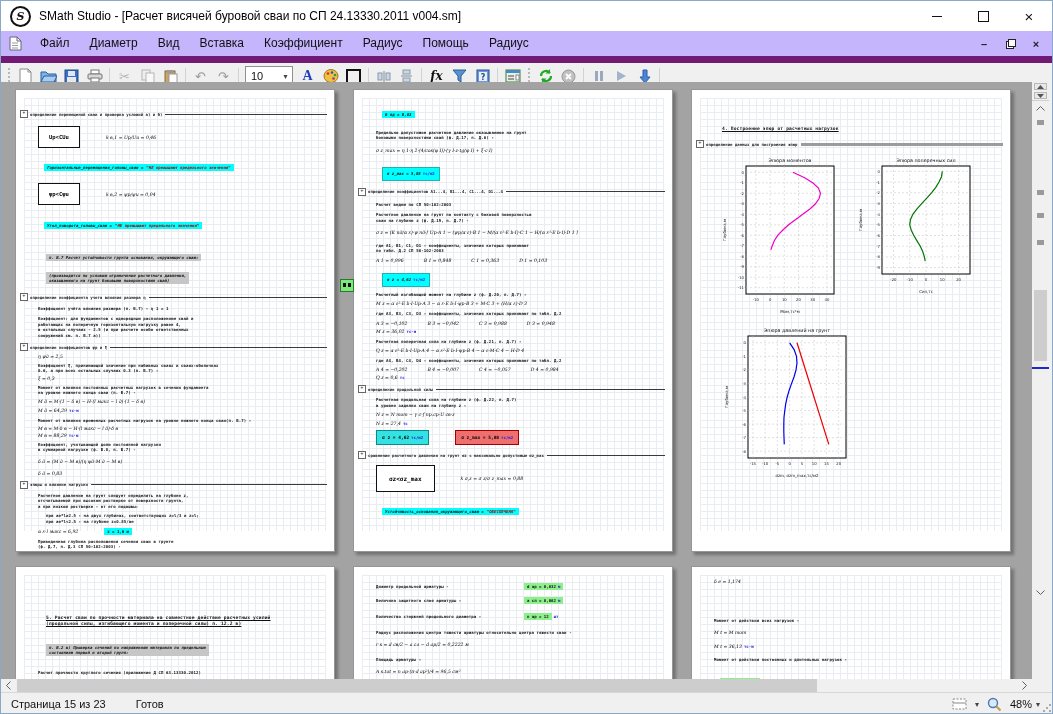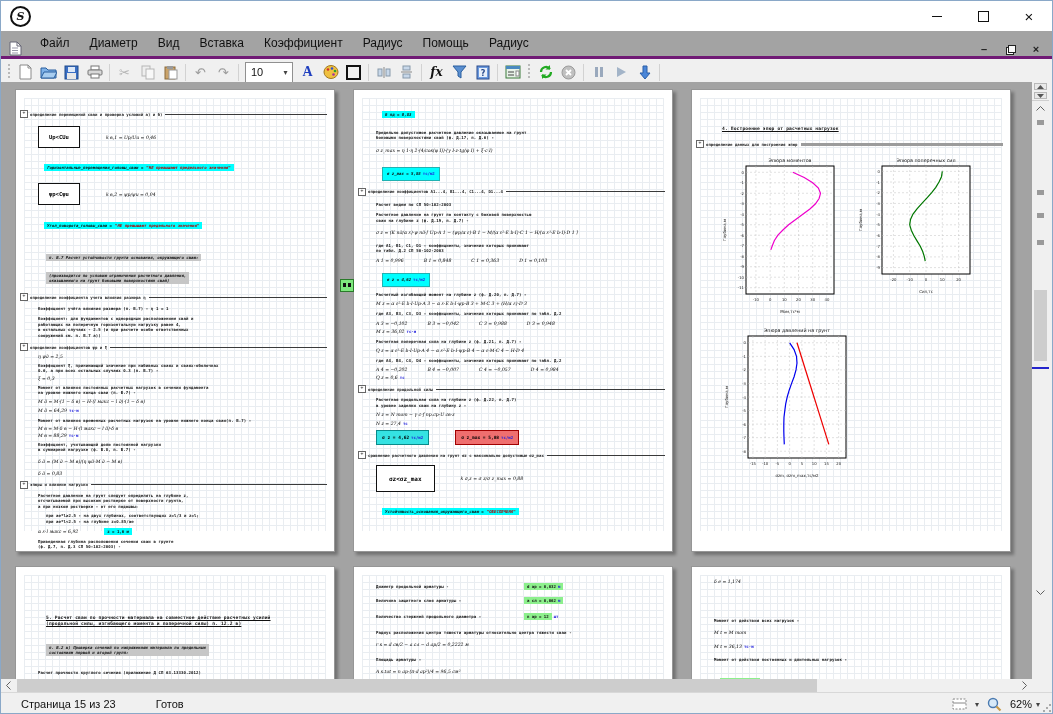--- a/index.html
+++ b/index.html
@@ -10,21 +10,21 @@
   .applogo{width:17px;height:17px;border-radius:50%;border:2px solid #111;display:flex;align-items:center;justify-content:center;
            font:bold italic 11px "DejaVu Serif",serif;color:#111;flex:none;}
   #titletext{font-size:12px;color:#000;margin-left:8px;white-space:nowrap;}
   #wbtns{margin-left:auto;display:flex;height:30px;}
   .wb{width:46px;height:30px;display:flex;align-items:center;justify-content:center;color:#111;}
   .mindash{width:10px;height:1px;background:#111;}
   .maxbox{width:9px;height:9px;border:1px solid #111;}
   .wb.close{font-size:15px;font-weight:400;}
 
   
-  #menubar{display:flex;align-items:flex-end;height:25px;background:#a3a3a3;border-bottom:3px solid #701a75;font-size:12px;color:#111;}
+  #menubar{display:flex;align-items:center;height:25px;background:#c4b5fd;border-bottom:7px solid #701a75;font-size:12px;color:#111;}
   #mdocicon{margin:0 8px 0 8px;display:flex;}
   .mitem{padding:0 10px;height:25px;line-height:25px;cursor:default;}
   #mdibtns{margin-left:auto;display:flex;align-items:center;padding-right:8px;gap:10px;}
   .mdib{width:16px;height:14px;display:flex;align-items:center;justify-content:center;color:#222;font-weight:bold;font-size:11px;}
   .restore{position:relative;width:9px;height:9px;}
   .restore i{position:absolute;display:block;border:1px solid #222;width:6px;height:6px;background:#fafafa;}
   .restore i.b{left:0;top:2px;} .restore i.f{left:2px;top:0;}
 
   
   #toolbar{display:flex;align-items:center;height:26px;background:#f0f0f0;border-bottom:1px solid #d9d9d9;padding-left:3px;}
@@ -105,38 +105,39 @@
   #bluemark{position:absolute;left:0;width:17px;top:251px;height:2px;background:#2424cc;}
   #hscroll{position:absolute;left:0;top:678px;width:1031px;height:13px;background:#f0f0f0;display:flex;align-items:center;}
   .harrow{width:15px;height:13px;display:flex;align-items:center;justify-content:center;flex:none;}
   #htrack{position:relative;flex:1;height:13px;}
   #hthumb{position:absolute;left:1px;top:0;height:13px;width:800px;background:#cdcdcd;}
   #corner{position:absolute;left:1031px;top:678px;width:21px;height:13px;background:#f0f0f0;}
 
   
   #statusbar{position:absolute;left:0;top:691px;width:1053px;height:23px;background:#f0f0f0;border-top:1px solid #d8d8d8;
              display:flex;align-items:center;font-size:11px;color:#111;box-sizing:border-box;}
-  #pageinfo{margin-left:20px;}
-  #readytxt{margin-left:40px;}
+  #pageinfo{margin-left:10px;}
+  #readytxt{margin-left:30px;}
   #statusright{margin-left:auto;display:flex;align-items:center;gap:4px;padding-right:14px;}
   .scaret{font-size:8px;color:#444;}
   #zoomval{font-size:11px;}
   #gripdots{position:absolute;right:2px;bottom:2px;width:10px;height:10px;
      background:radial-gradient(circle at 8px 2px,#aaa 1px,transparent 1.4px),
                 radial-gradient(circle at 8px 8px,#aaa 1px,transparent 1.4px),
                 radial-gradient(circle at 2px 8px,#aaa 1px,transparent 1.4px),
                 radial-gradient(circle at 5px 5px,#aaa 1px,transparent 1.4px);}
 </style>
 </head>
 <body>
 
 <div id="win">
 
   <div id="titlebar">
     <span class="applogo">S</span>
+    <span id="titletext">SMath Studio - [Расчет висячей буровой сваи по СП 24.13330.2011 v004.sm]</span>
     <span id="wbtns">
       <span class="wb">
           <span class="mindash"></span>
         </span>
       <span class="wb">
           <span class="maxbox"></span>
         </span>
       <span class="wb close">×</span>
     </span>
   </div>
@@ -706,19 +707,19 @@
             <line x1="1" y1="5" x2="14" y2="5" stroke="#888"></line>
           </svg>
         </span>
       <span class="scaret">▾</span>
       <span class="tbtn">
           <svg width="15" height="15">
             <circle cx="6" cy="6" r="4.5" fill="#d8eaf8" stroke="#4a7ab0" stroke-width="1.4"></circle>
             <line x1="9.5" y1="9.5" x2="13.5" y2="13.5" stroke="#c89b4a" stroke-width="2.2"></line>
           </svg>
         </span>
-      <span id="zoomval">62%</span>
+      <span id="zoomval">48%</span>
       <span class="scaret">▾</span>
     </span>
     <span id="gripdots"></span>
   </div>
 
 </div>
 
 </body></html>

